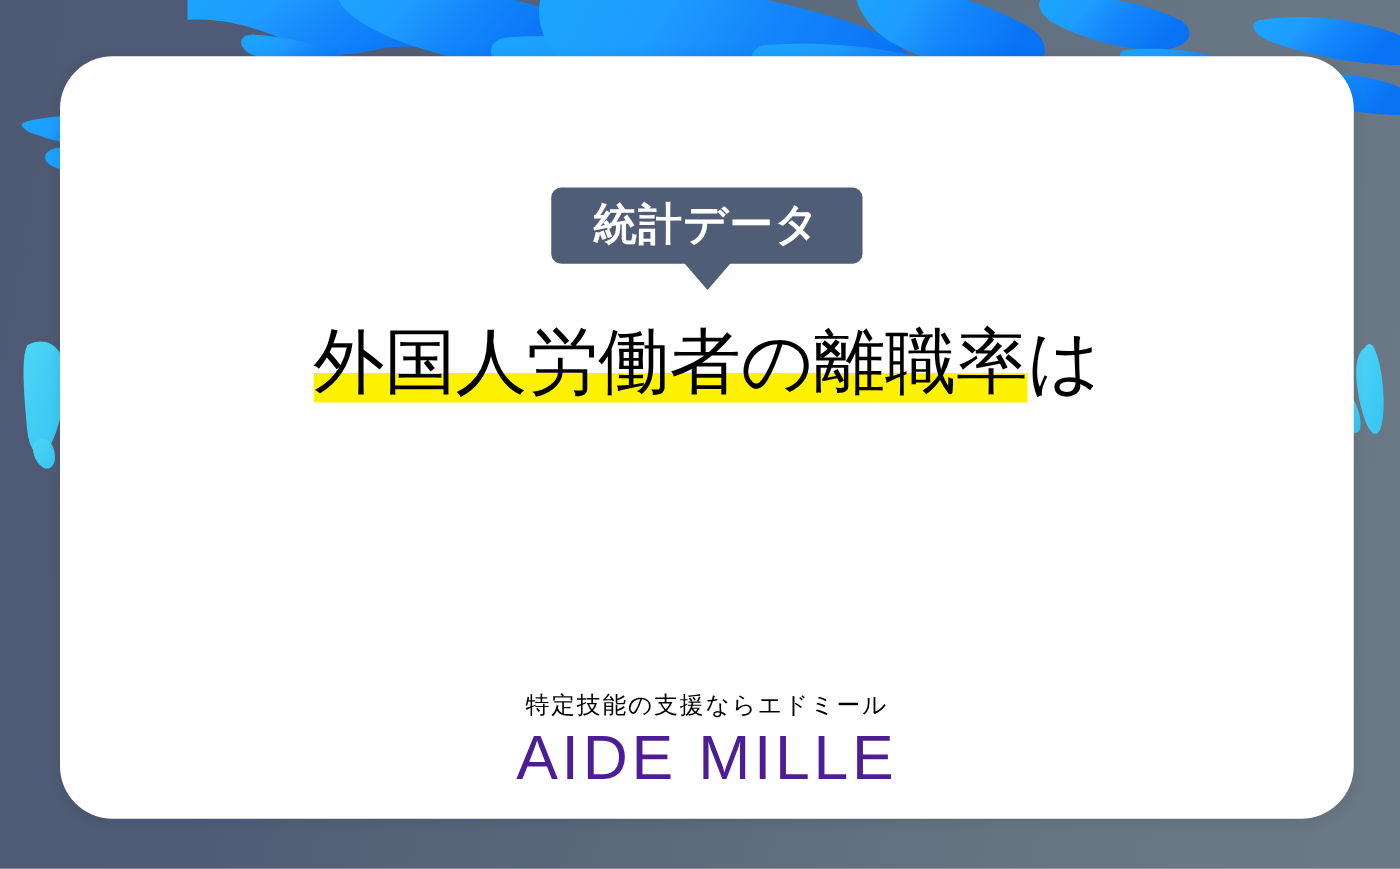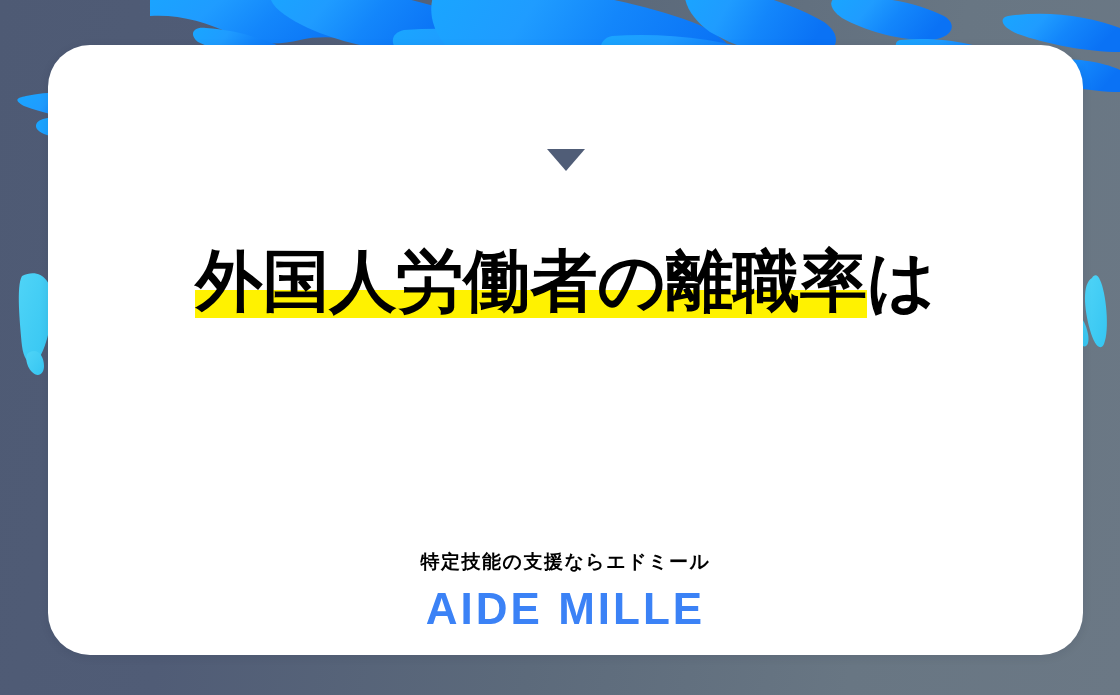--- a/index.html
+++ b/index.html
@@ -77,56 +77,57 @@
   
   .headline {
     position: absolute;
     left: 0; right: 0;
     top: 195px;
     text-align: center;
   }
   .hl-line {
     position: relative;
     display: block;
-    font-size: 67px;
-    font-weight: 700;
+    font-size: 57px;
+    font-weight: 400;
     color: #000000;
     line-height: 1.23;
     letter-spacing: 0px;
     white-space: nowrap;
+    margin-top: 15px;
   }
   .hl-seg {
     position: relative;
     display: inline;
     z-index: 2;
   }
   .hl-seg.marked {
     background-image: linear-gradient(to top, #fff200 0%, #fff200 37%, rgba(255,242,0,0) 37%, rgba(255,242,0,0) 100%);
     background-repeat: no-repeat;
   }
 
   
   .footer {
     position: absolute;
     left: 0; right: 0;
     bottom: 22px;
     text-align: center;
   }
   .footer-tagline {
     font-size: 19px;
-    font-weight: 700;
+    font-weight: 400;
     color: #000000;
     letter-spacing: 1.5px;
     line-height: 1.4;
-    margin-bottom: 10px;
+    margin-bottom: 0;
   }
   .footer-logo {
-    font-size: 44px;
-    font-weight: 700;
-    color: #3b82f6;
+    font-size: 50px;
+    font-weight: 400;
+    color: #4c1d95;
     letter-spacing: 3px;
     line-height: 1.08;
   }
 </style>
 </head>
 <body>
 
 <div id="stage">
 
   <div class="bg-base"></div>
@@ -198,20 +199,21 @@
         <path d="M1078,318 C1072,322 1074,336 1080,344 C1086,350 1090,344 1088,334
                  C1086,324 1082,316 1078,318 Z"></path>
       </g>
     </svg>
   </div>
 
   <div class="card">
     <div class="card-inner">
 
       <div class="badge-wrap">
+        <div class="badge">統計データ</div>
         <div class="badge-tail"></div>
       </div>
 
       <div class="headline">
         <span class="hl-line"><span class="hl-seg marked">外国人労働者の離職率</span><span class="hl-seg">は</span></span>
       </div>
 
       <div class="footer">
         <div class="footer-tagline">特定技能の支援ならエドミール</div>
         <div class="footer-logo">AIDE MILLE</div>

